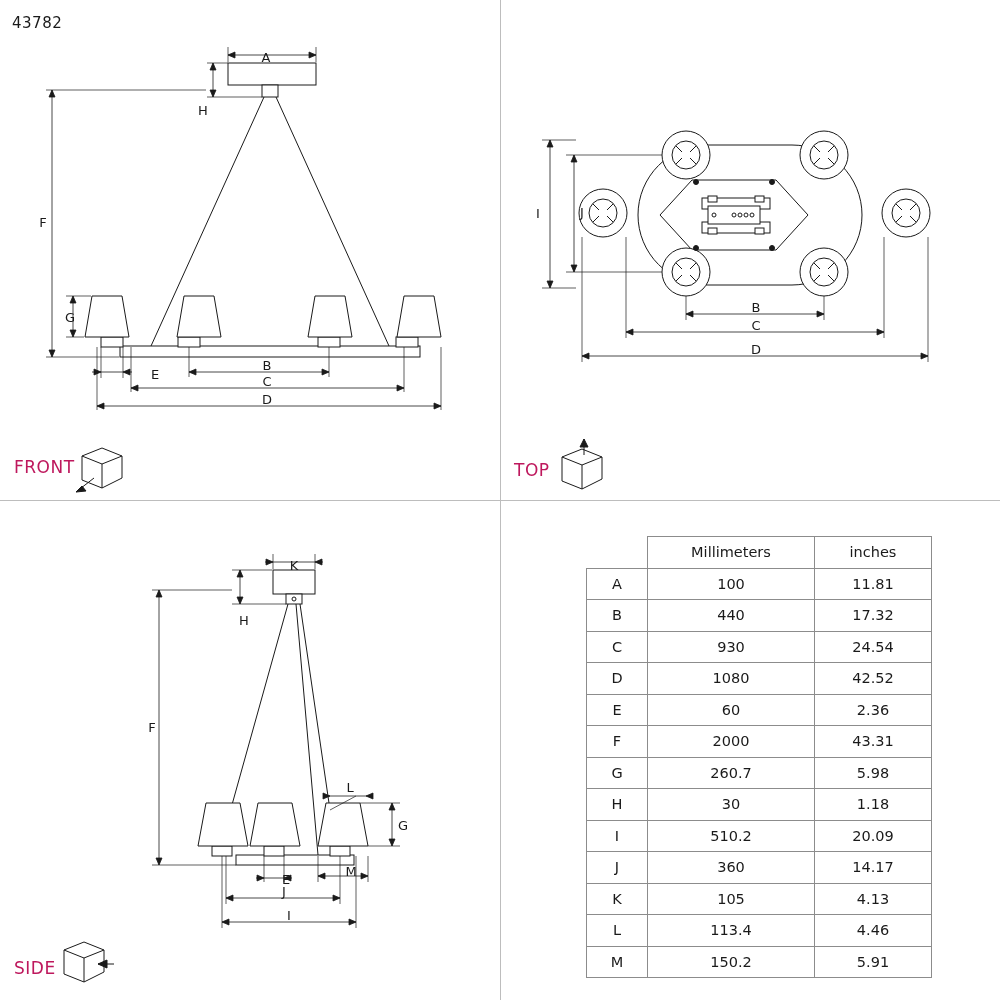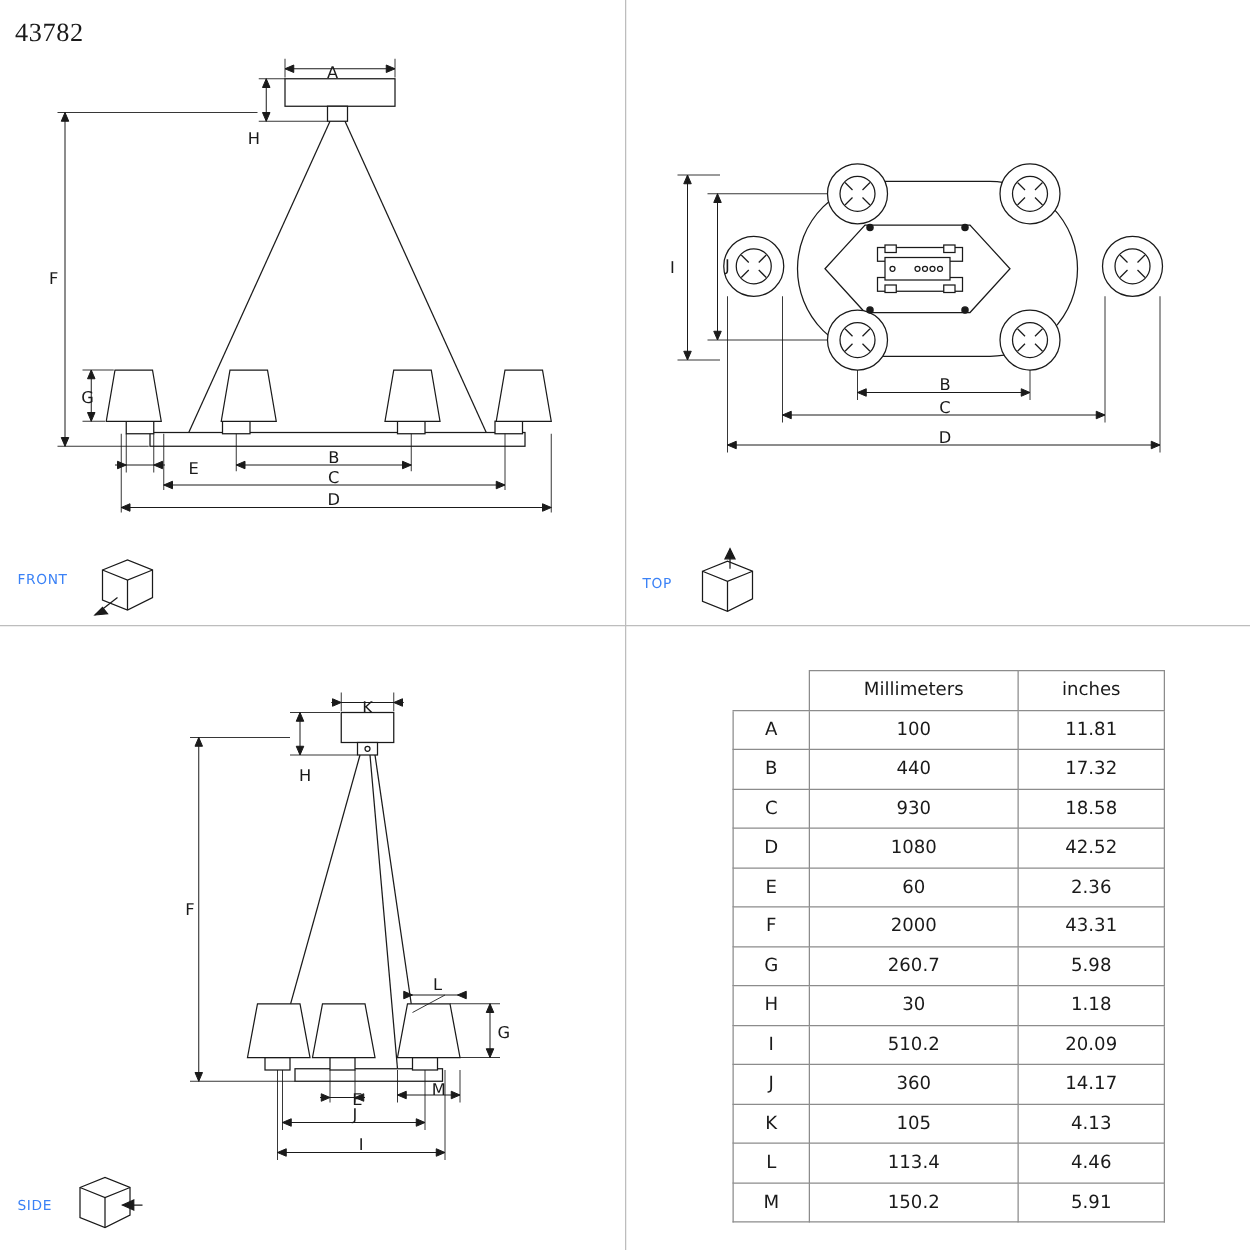--- a/index.html
+++ b/index.html
@@ -17,45 +17,44 @@
   }
   .page {
     position: relative;
     width: 1000px;
     height: 1000px;
   }
   .sku {
     position: absolute;
     left: 12px;
     top: 14px;
-    font-size: 21px;
+    font-size: 15px;
     letter-spacing: 0.5px;
     color: #1a1a1a;
-    font-family: Liberation Serif, serif;
   }
   .divider-v {
     position: absolute;
     left: 500px;
     top: 0;
     width: 1px;
     height: 1000px;
     background: #bdbdbd;
   }
   .divider-h {
     position: absolute;
     left: 0;
     top: 500px;
     width: 1000px;
     height: 1px;
     background: #bdbdbd;
   }
   .view-label {
     position: absolute;
-    font-size: 11px;
-    color: #3b82f6;
+    font-size: 17px;
+    color: #be185d;
     letter-spacing: 0.5px;
   }
   .cube-icon {
     position: absolute;
   }
   svg { display: block; }
   .spec-table {
     position: absolute;
     left: 586px;
     top: 536px;
@@ -420,21 +419,21 @@
         <td class="col-in">11.81</td>
       </tr>
       <tr>
         <td class="col-key">B</td>
         <td class="col-mm">440</td>
         <td class="col-in">17.32</td>
       </tr>
       <tr>
         <td class="col-key">C</td>
         <td class="col-mm">930</td>
-        <td class="col-in">18.58</td>
+        <td class="col-in">24.54</td>
       </tr>
       <tr>
         <td class="col-key">D</td>
         <td class="col-mm">1080</td>
         <td class="col-in">42.52</td>
       </tr>
       <tr>
         <td class="col-key">E</td>
         <td class="col-mm">60</td>
         <td class="col-in">2.36</td>

